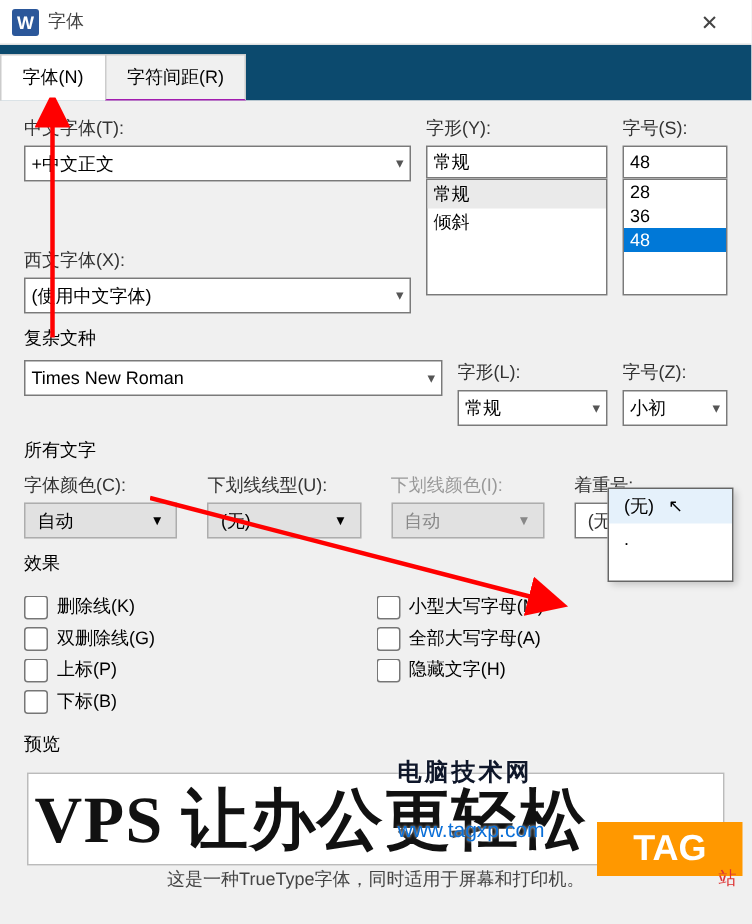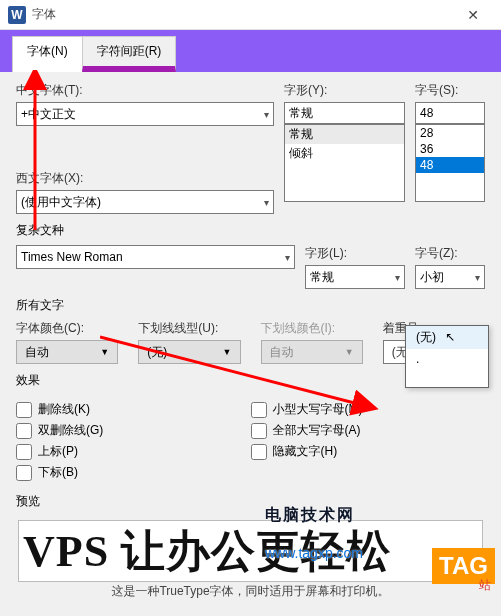--- a/index.html
+++ b/index.html
@@ -1,23 +1,23 @@
 <!DOCTYPE html>
 <html><head>
 <meta charset="utf-8">
 <style>
   * { box-sizing: border-box; }
   body { margin: 0; font-family: "Microsoft YaHei", "Segoe UI", sans-serif; font-size: 12px; background: #f0f0f0; width: 501px; height: 616px; overflow: hidden; position: relative; }
   .titlebar { height: 30px; background: #fff; display: flex; align-items: center; padding: 0 8px; border-bottom: 1px solid #e0e0e0; }
   .titlebar .icon { width: 18px; height: 18px; background: #2b579a; color: #fff; display: flex; align-items: center; justify-content: center; font-weight: bold; font-size: 12px; margin-right: 6px; border-radius: 2px; }
   .titlebar .title { flex: 1; color: #444; }
   .titlebar .close { width: 40px; text-align: center; font-size: 14px; color: #444; }
-  .tabs { display: flex; background: #8b5cf6; padding: 6px 8px 0 12px; }
+  .tabs { display: flex; background: #0c4a6e; padding: 6px 8px 0 0; }
   .tab { padding: 6px 14px; border: 1px solid #ccc; border-bottom: none; background: #fff; margin-right: -1px; position: relative; z-index: 2; }
-  .tab.inactive { background: #f0f0f0; border-bottom: 6px solid #a21caf; }
+  .tab.inactive { background: #f0f0f0; border-bottom: 1px solid #a21caf; }
   .content { padding: 10px 16px; background: #f0f0f0; position: relative; }
   .row { display: flex; gap: 10px; margin-bottom: 6px; }
   .col-cn { flex: 1; }
   .col-style { width: 121px; }
   .col-size { width: 70px; }
   .label { color: #333; margin-bottom: 3px; display: block; font-size: 12px; }
   .combo { width: 100%; height: 24px; border: 1px solid #7a7a7a; background: #fff; display: flex; align-items: center; padding: 0 4px; font-size: 12px; }
   .combo .arrow { margin-left: auto; font-size: 10px; color: #555; }
   .input-flat { width: 100%; height: 22px; border: 1px solid #7a7a7a; background: #fff; padding: 0 4px; font-size: 12px; }
   .listbox { width: 100%; border: 1px solid #7a7a7a; background: #fff; height: 78px; overflow-y: scroll; font-size: 12px; }
@@ -41,21 +41,21 @@
   .popup .pitem.sel { background: #e5f1fb; }
   .checks { display: flex; margin-top: 8px; }
   .checkcol { flex: 1; }
   .chk { display: flex; align-items: center; margin: 4px 0; font-size: 12px; }
   .chk input { margin: 0 6px 0 0; width: 16px; height: 16px; }
   .preview { margin: 10px 2px 0 2px; border: 1px solid #bbb; height: 62px; background: #fff; display: flex; align-items: center; overflow: hidden; padding: 17px 4px; }
   .preview-text { font-family: "SimSun","Microsoft YaHei"; font-size: 44px; font-weight: 600; color: #111; white-space: nowrap; letter-spacing: 1px; }
   .preview-desc { text-align: center; font-size: 12px; color: #444; padding: 1px 0 8px 0; }
   .overlay1 { position: absolute; left: 265px; bottom: 90px; color: #0f172a; font-size: 16px; font-weight: bold; letter-spacing: 2px; z-index: 20; text-shadow: 0 0 2px #fff; }
   .overlay2 { position: absolute; left: 265px; bottom: 55px; color: #0a6fd8; font-size: 14px; z-index: 20; text-shadow: 0 0 2px #fff; }
-  .tag { position: absolute; right: 6px; bottom: 32px; background: #ff9800; color: #fff; font-family: Arial Black, Arial; font-weight: 900; font-size: 24px; padding: 6px 7px; z-index: 22; line-height: 1; }
+  .tag { position: absolute; right: 6px; bottom: 32px; background: #ff9800; color: #fff; font-family: Arial Black, Arial; font-weight: 900; font-size: 24px; padding: 6px 24px; z-index: 22; line-height: 1; }
   .tag-sub { position: absolute; right: 10px; bottom: 22px; color: #d33; font-size: 12px; z-index: 23; }
   svg.arrow-red { position: absolute; z-index: 5; pointer-events: none; }
   .cursor-icon { margin-left: 6px; font-size: 12px; }
 </style>
 </head>
 <body>
 
 <div class="titlebar">
   <div class="icon">W</div>
   <div class="title">字体</div>

